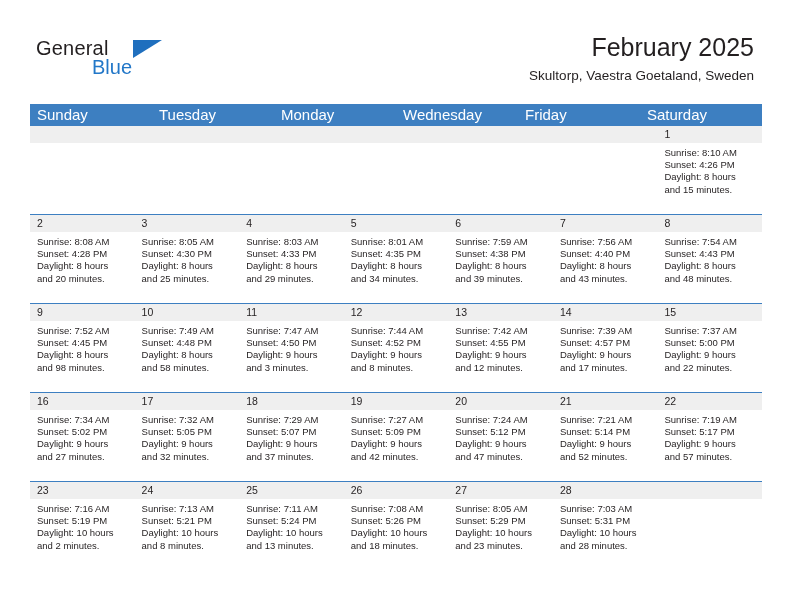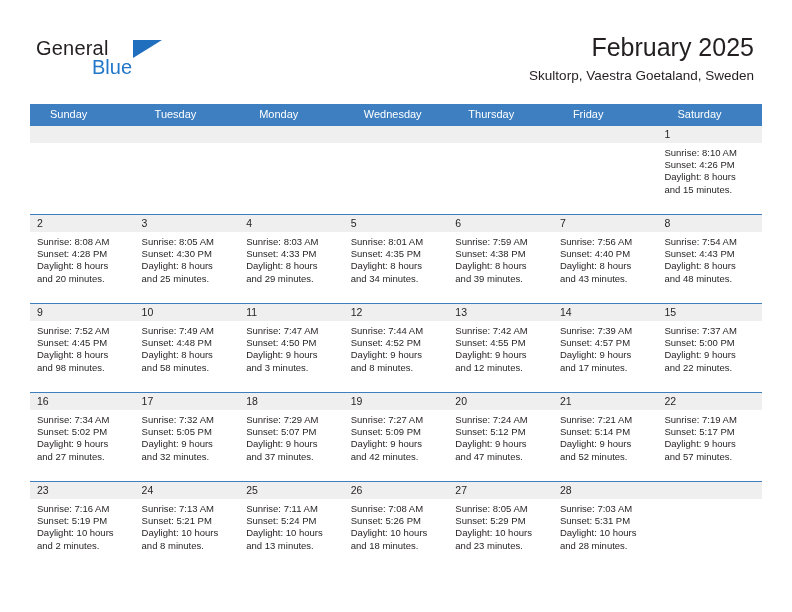--- a/index.html
+++ b/index.html
@@ -94,23 +94,23 @@
   }
   .weekday-row {
     display: flex;
     width: 100%;
     background: #3d7fc1;
     height: 21px;
   }
   .weekday {
     flex: 1 1 0;
     color: #ffffff;
-    font-size: 11px;
+    font-size: 15px;
     line-height: 21px;
-    padding-left: 20px;
+    padding-left: 7px;
     box-sizing: border-box;
     white-space: nowrap;
     overflow: hidden;
   }
 
   .week-row {
     width: 100%;
     border-top: 1px solid #3d7fc1;
     height: 89px;
     box-sizing: border-box;
@@ -171,21 +171,20 @@
 
   </div>
 
   <div class="calendar">
 
     <div class="weekday-row">
       <div class="weekday">Sunday</div>
       <div class="weekday">Tuesday</div>
       <div class="weekday">Monday</div>
       <div class="weekday">Wednesday</div>
-      <div class="weekday">Thursday</div>
       <div class="weekday">Friday</div>
       <div class="weekday">Saturday</div>
     </div>
 
     <div class="week-row">
       <div class="day-cell empty">
         <div class="day-number-band">
             <span class="day-number"></span>
           </div>
         <div class="day-info">

